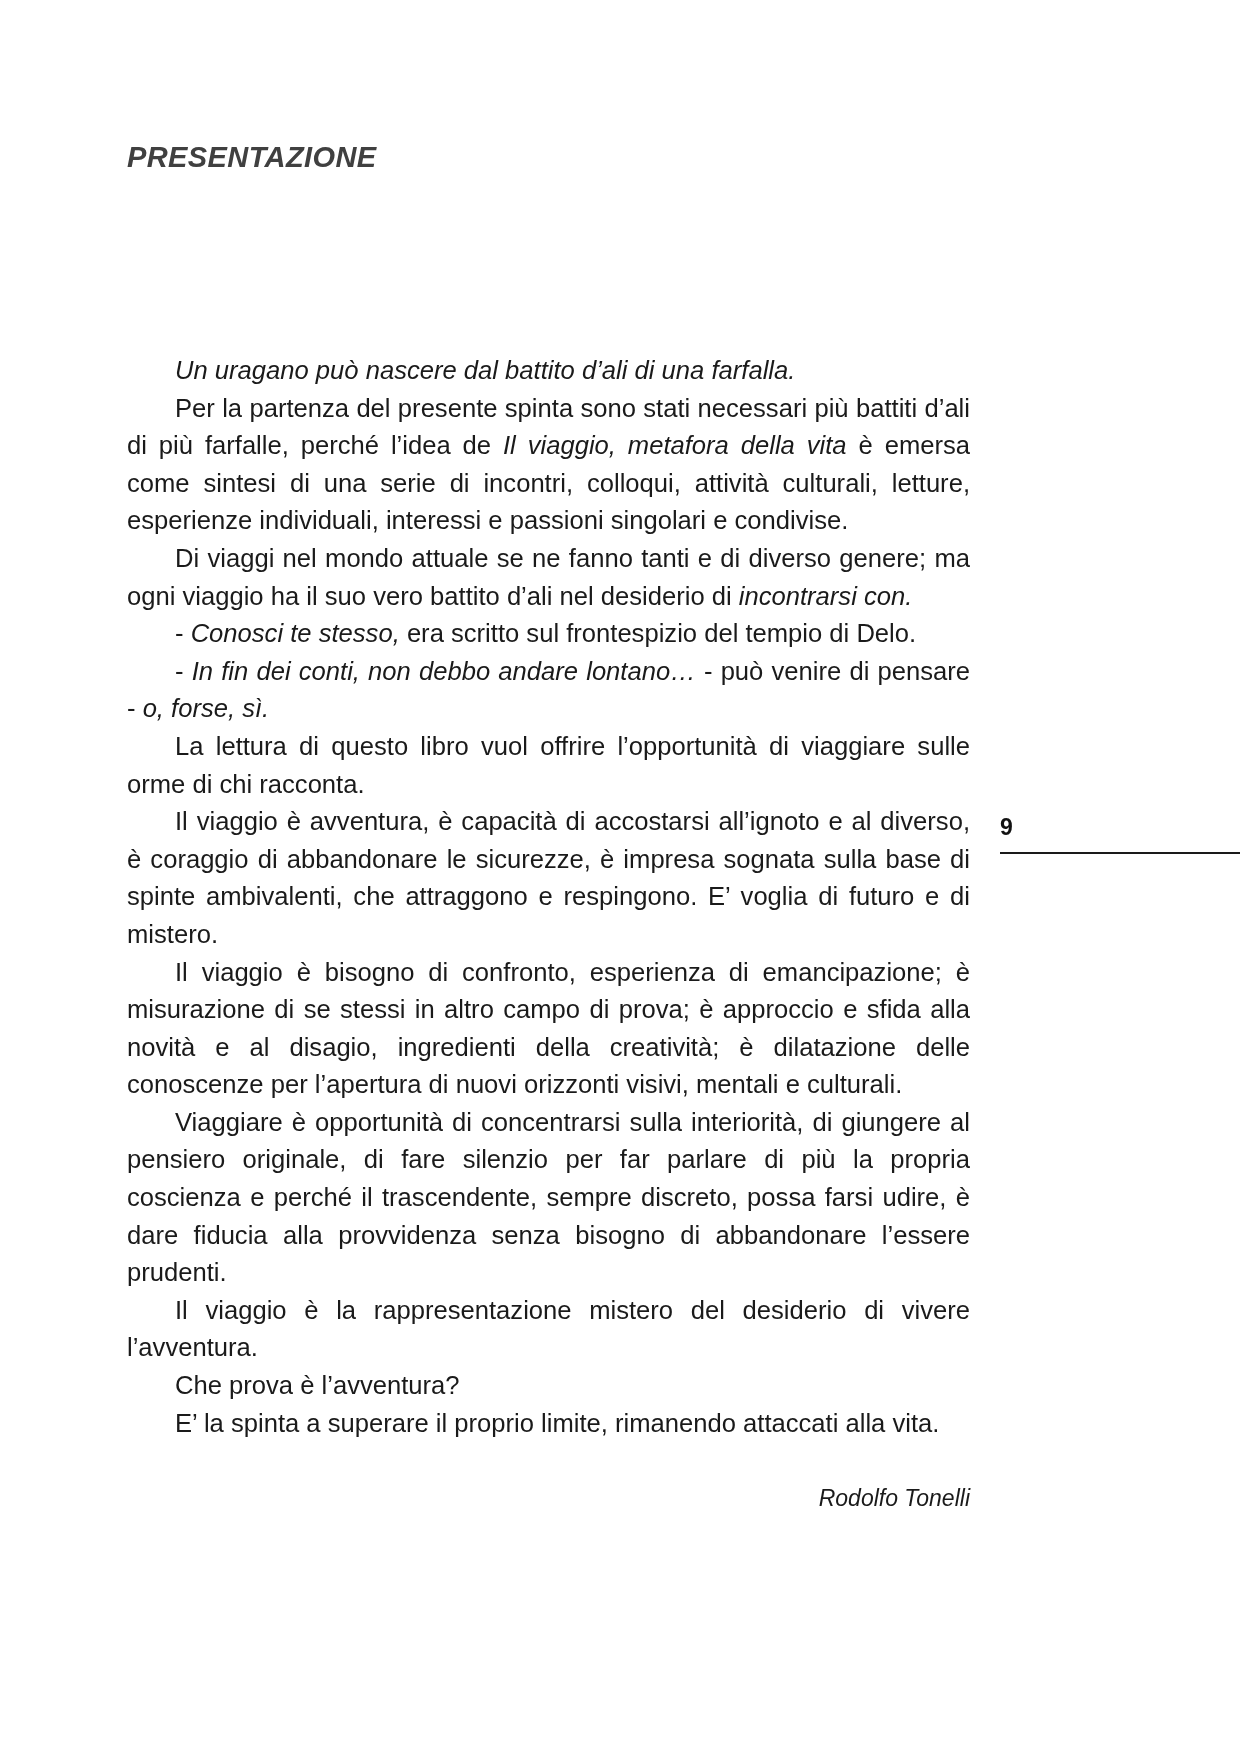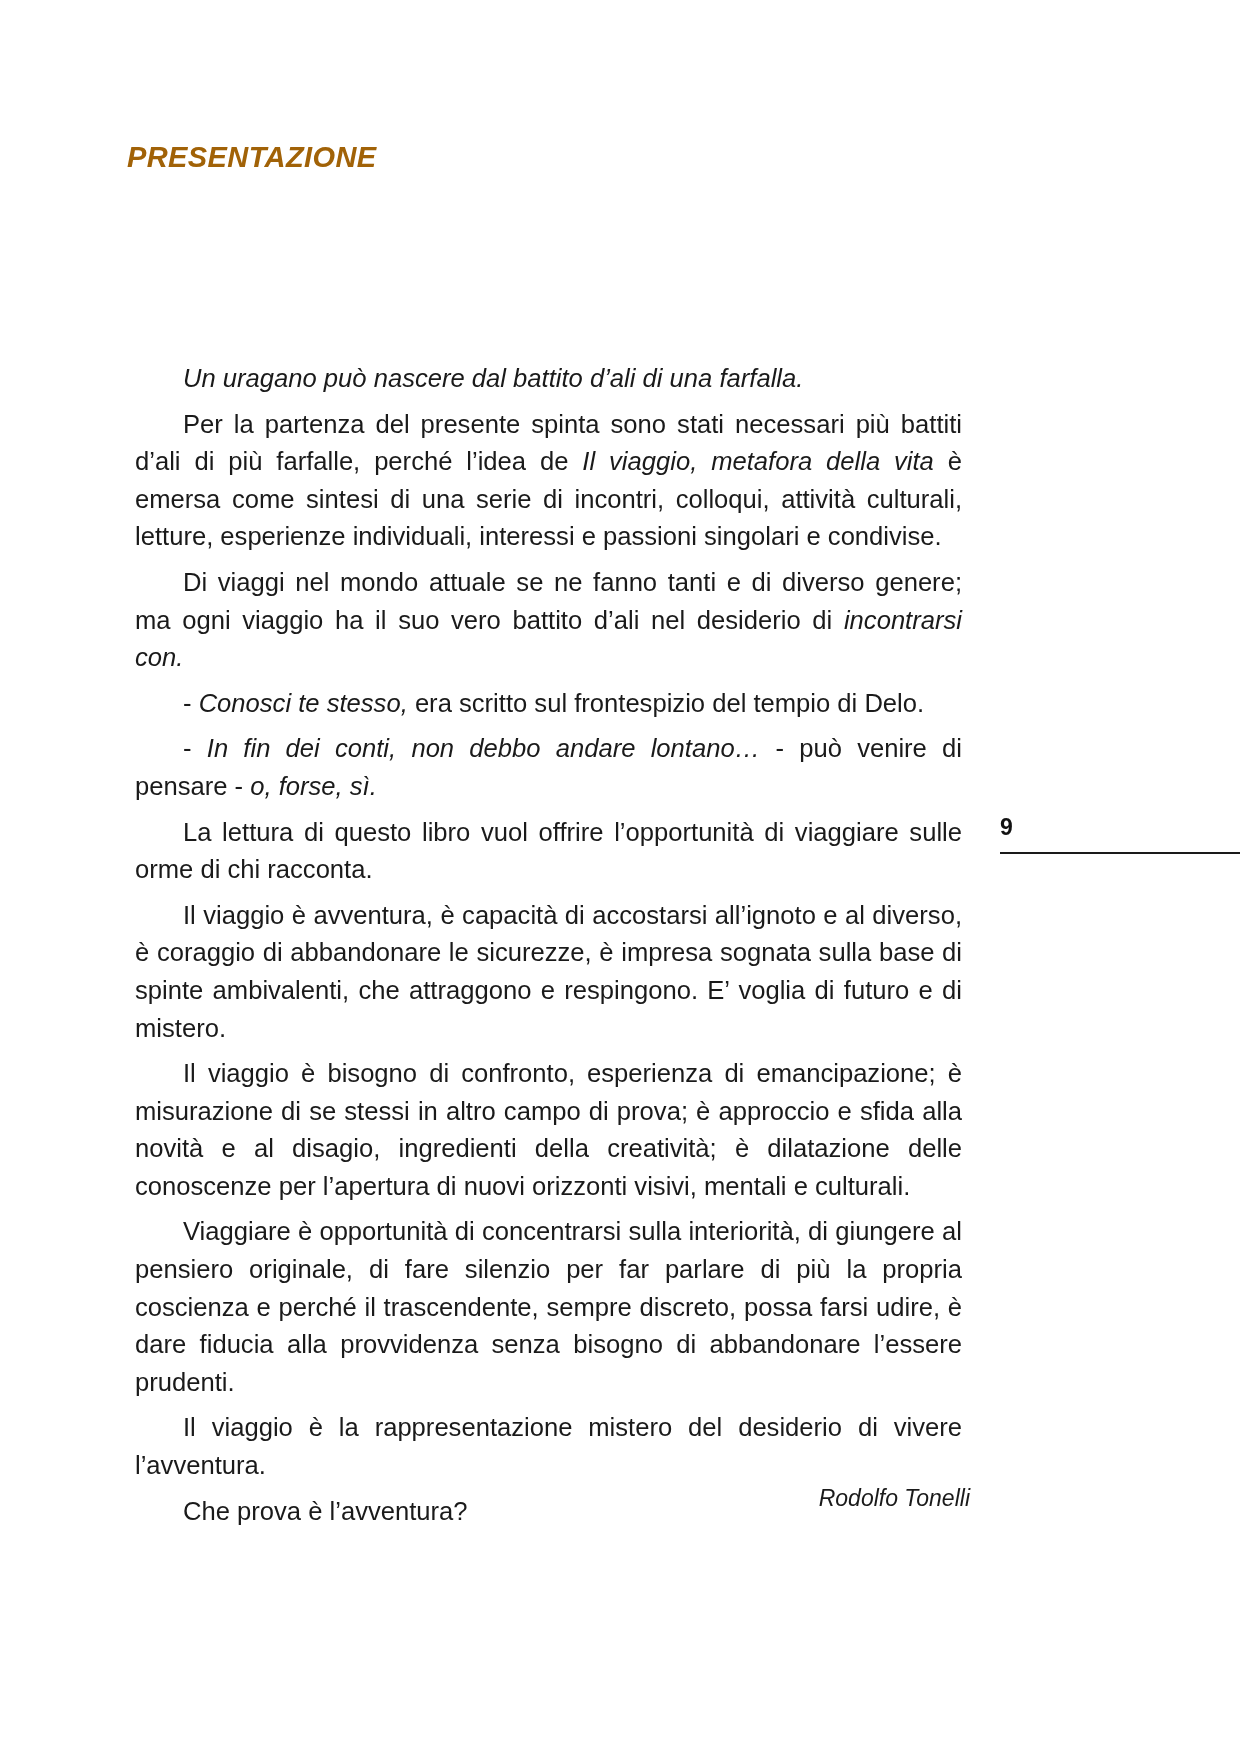--- a/index.html
+++ b/index.html
@@ -23,37 +23,37 @@
 
   
   .page-heading {
     position: absolute;
     left: 127px;
     top: 122px;
     font-size: 29px;
     font-weight: bold;
     font-style: italic;
     letter-spacing: 0.4px;
-    color: #a16207;
+    color: #404040;
   }
 
   
   .text-column {
     position: absolute;
     left: 127px;
     top: 352px;
     width: 843px;
     font-size: 25.6px;
     line-height: 37.6px;
     text-align: justify;
     color: #1a1a1a;
   }
 
   .para {
-    margin: 8px;
+    margin: 0;
     text-indent: 48px;
     text-align: justify;
     text-justify: inter-word;
   }
 
   .para i, .para em {
     font-style: italic;
   }
 
   
@@ -106,20 +106,21 @@
     <p class="para"><span>Per la partenza del presente spinta sono stati necessari più battiti d’ali di più farfalle, perché l’idea de </span><i>Il viaggio, metafora della vita</i><span> è emersa come sintesi di una serie di incontri, colloqui, attività culturali, letture, esperienze individuali, interessi e passioni singolari e condivise.</span></p>
     <p class="para"><span>Di viaggi nel mondo attuale se ne fanno tanti e di diverso genere; ma ogni viaggio ha il suo vero battito d’ali nel desiderio di </span><i>incontrarsi con.</i></p>
     <p class="para"><span>- </span><i>Conosci te stesso,</i><span> era scritto sul frontespizio del tempio di Delo.</span></p>
     <p class="para"><span>- </span><i>In fin dei conti, non debbo andare lontano…</i><span> - può venire di pensare - </span><i>o,  forse, sì.</i></p>
     <p class="para">La lettura di questo libro vuol offrire l’opportunità di viaggiare sulle orme di chi racconta.</p>
     <p class="para">Il viaggio è avventura, è capacità di accostarsi all’ignoto e al diverso, è coraggio di abbandonare le sicurezze, è impresa sognata sulla base di spinte ambivalenti, che attraggono e respingono. E’ voglia di futuro e di mistero.</p>
     <p class="para">Il viaggio è bisogno di confronto, esperienza di emancipazione; è misurazione di se stessi in altro campo di prova; è approccio e sfida alla novità e al disagio, ingredienti della creatività; è dilatazione delle conoscenze per l’apertura di nuovi orizzonti visivi, mentali e culturali.</p>
     <p class="para">Viaggiare è opportunità di concentrarsi sulla interiorità, di giungere al pensiero originale, di fare silenzio per far parlare di più la propria coscienza e perché il trascendente, sempre discreto, possa farsi udire, è dare fiducia alla provvidenza senza bisogno di abbandonare l’essere prudenti.</p>
     <p class="para">Il viaggio è la rappresentazione mistero del desiderio di vivere l’avventura.</p>
     <p class="para">Che prova è l’avventura?</p>
+    <p class="para">E’ la spinta a superare il proprio limite, rimanendo attaccati alla vita.</p>
   </div>
 
   <div class="signature">Rodolfo Tonelli</div>
 
   <div class="folio">
     <div class="folio-number">9</div>
     <div class="folio-rule"></div>
   </div>
 
 </div>

